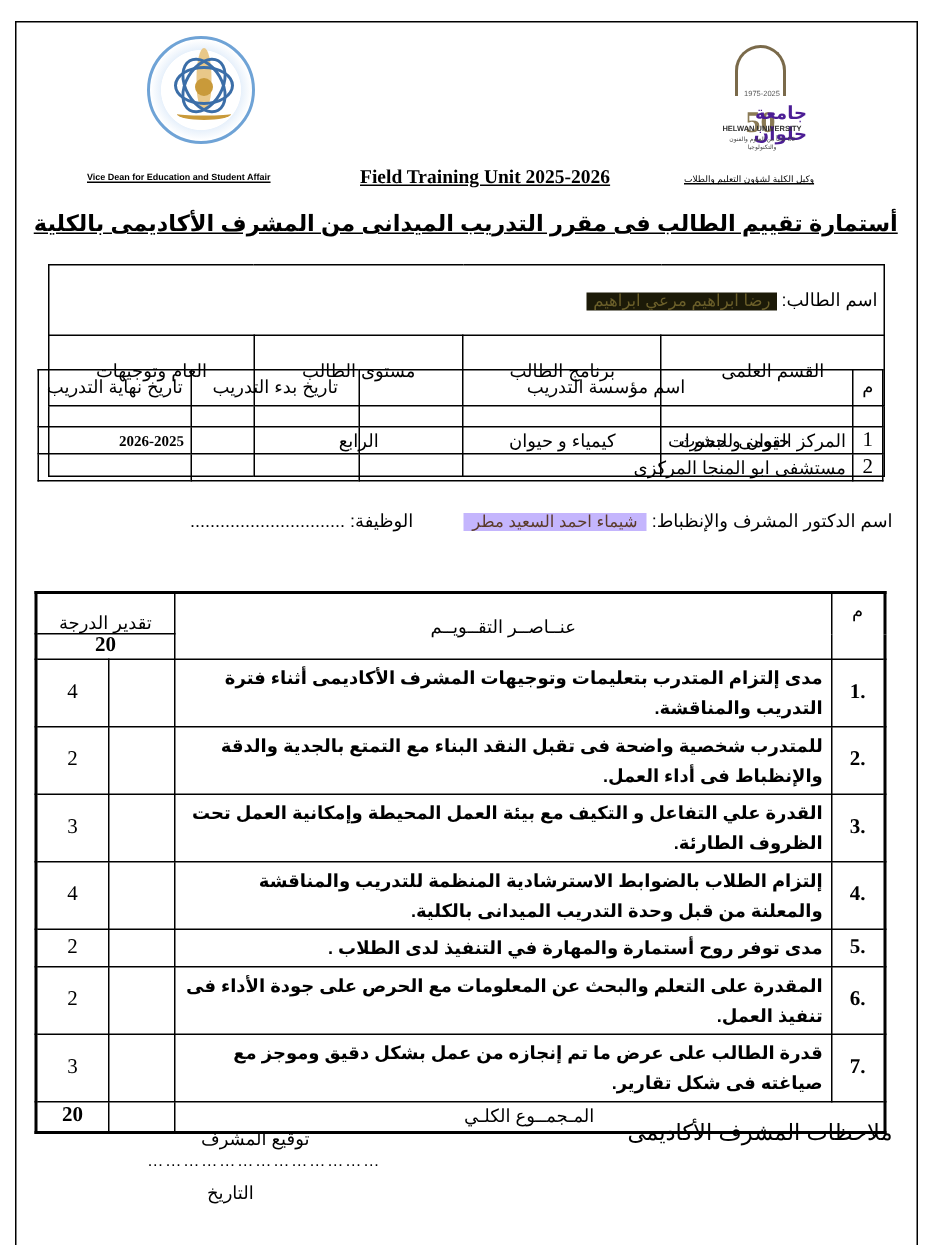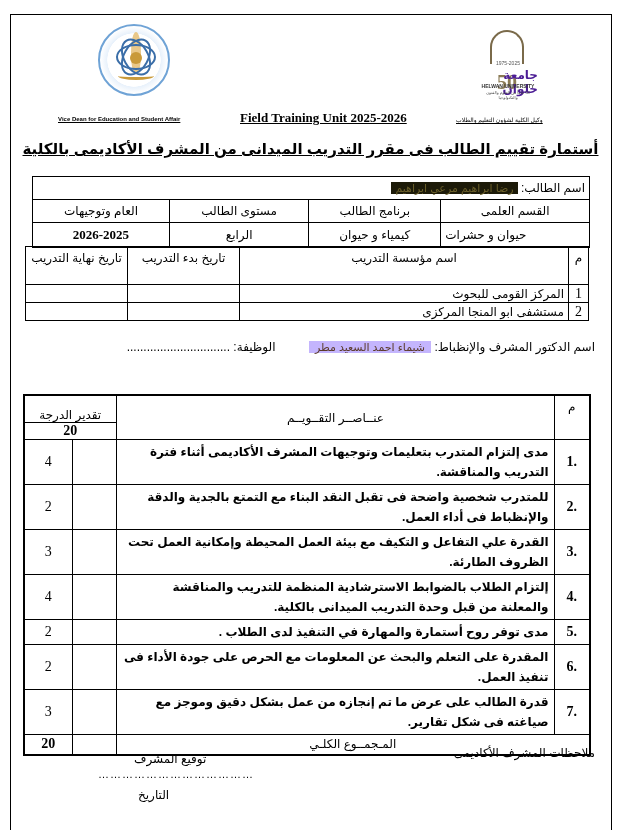--- a/index.html
+++ b/index.html
@@ -57,25 +57,25 @@
   .form-title {
     position: absolute; left: 0; width: 621px; top: 140px; text-align: center;
     font-weight: bold; font-size: 15px; text-decoration: underline; direction: rtl;
   }
 
   table { border-collapse: collapse; position: absolute; direction: rtl; }
   td, th { border: 1px solid #000; font-weight: normal; }
 
   
   .info-table { left: 32px; top: 176px; width: 558px; font-size: 12px; }
-  .info-table td { height: 19px; padding: 4px 4px; }
+  .info-table td { height: 19px; padding: 16px 4px; }
   .info-table .name-row td { text-align: right; }
   .info-table .hdr-row td, .info-table .val-row td { text-align: center; }
   .info-table .val-row td:first-child { text-align: left; }
-  .info-table .val-row td:last-child { font-family: "Liberation Serif", serif; font-weight: bold; font-size: 13px; }
+  .info-table .val-row td:last-child { font-family: "Liberation Serif", serif; font-weight: bold; font-size: 10px; }
   .redact { background: #1c1a08; color: #6b5f2a; padding: 0 4px; font-size: 11px; }
   .redact2 { background: #c4b5fd; color: #5a3a2a; padding: 0 6px; font-size: 11px; }
 
   
   .inst-table { left: 25px; top: 246px; width: 564px; font-size: 12px; }
   .inst-table .h td { height: 38px; text-align: center; vertical-align: top; padding-top: 4px; }
   .inst-table .r td { height: 18px; }
   .inst-table .num { font-family: "Liberation Serif", serif; font-size: 14px; text-align: center; width: 20px; }
   .inst-table .nm { text-align: right; padding-right: 4px; }
 
@@ -89,21 +89,21 @@
   .eval-table .crit { text-align: right; padding: 2px 5px 2px 6px; font-weight: bold; line-height: 20px; }
   .eval-table .blank { width: 44px; }
   .eval-table .score { width: 48px; text-align: center; font-family: "Liberation Serif", serif; font-size: 14px; }
   .eval-table .hdr td { height: 24px; text-align: center; font-weight: normal; vertical-align: top; padding-top: 12px; }
   .eval-table .maxrow td { height: 16px; }
   .eval-table .maxrow .max { text-align: center; font-family: "Liberation Serif", serif; font-weight: bold; font-size: 14px; }
   .eval-table .total td { height: 20px; }
   .eval-table .total .lbl { text-align: center; font-weight: normal; }
   .eval-table .total .score { font-weight: bold; }
 
-  .notes { position: absolute; right: 26px; top: 746px; font-size: 12px; direction: rtl; }
+  .notes { position: absolute; right: 26px; top: 746px; font-size: 15px; direction: rtl; }
   .sign-label { position: absolute; left: 134px; top: 752px; font-size: 12px; direction: rtl; }
   .sign-dots { position: absolute; left: 98px; top: 768px; font-size: 11px; letter-spacing: 1px; }
   .date-label { position: absolute; left: 138px; top: 788px; font-size: 12px; direction: rtl; }
 </style>
 </head>
 <body>
 
 <div class="page-frame"></div>
 
 <div class="logo-left">

